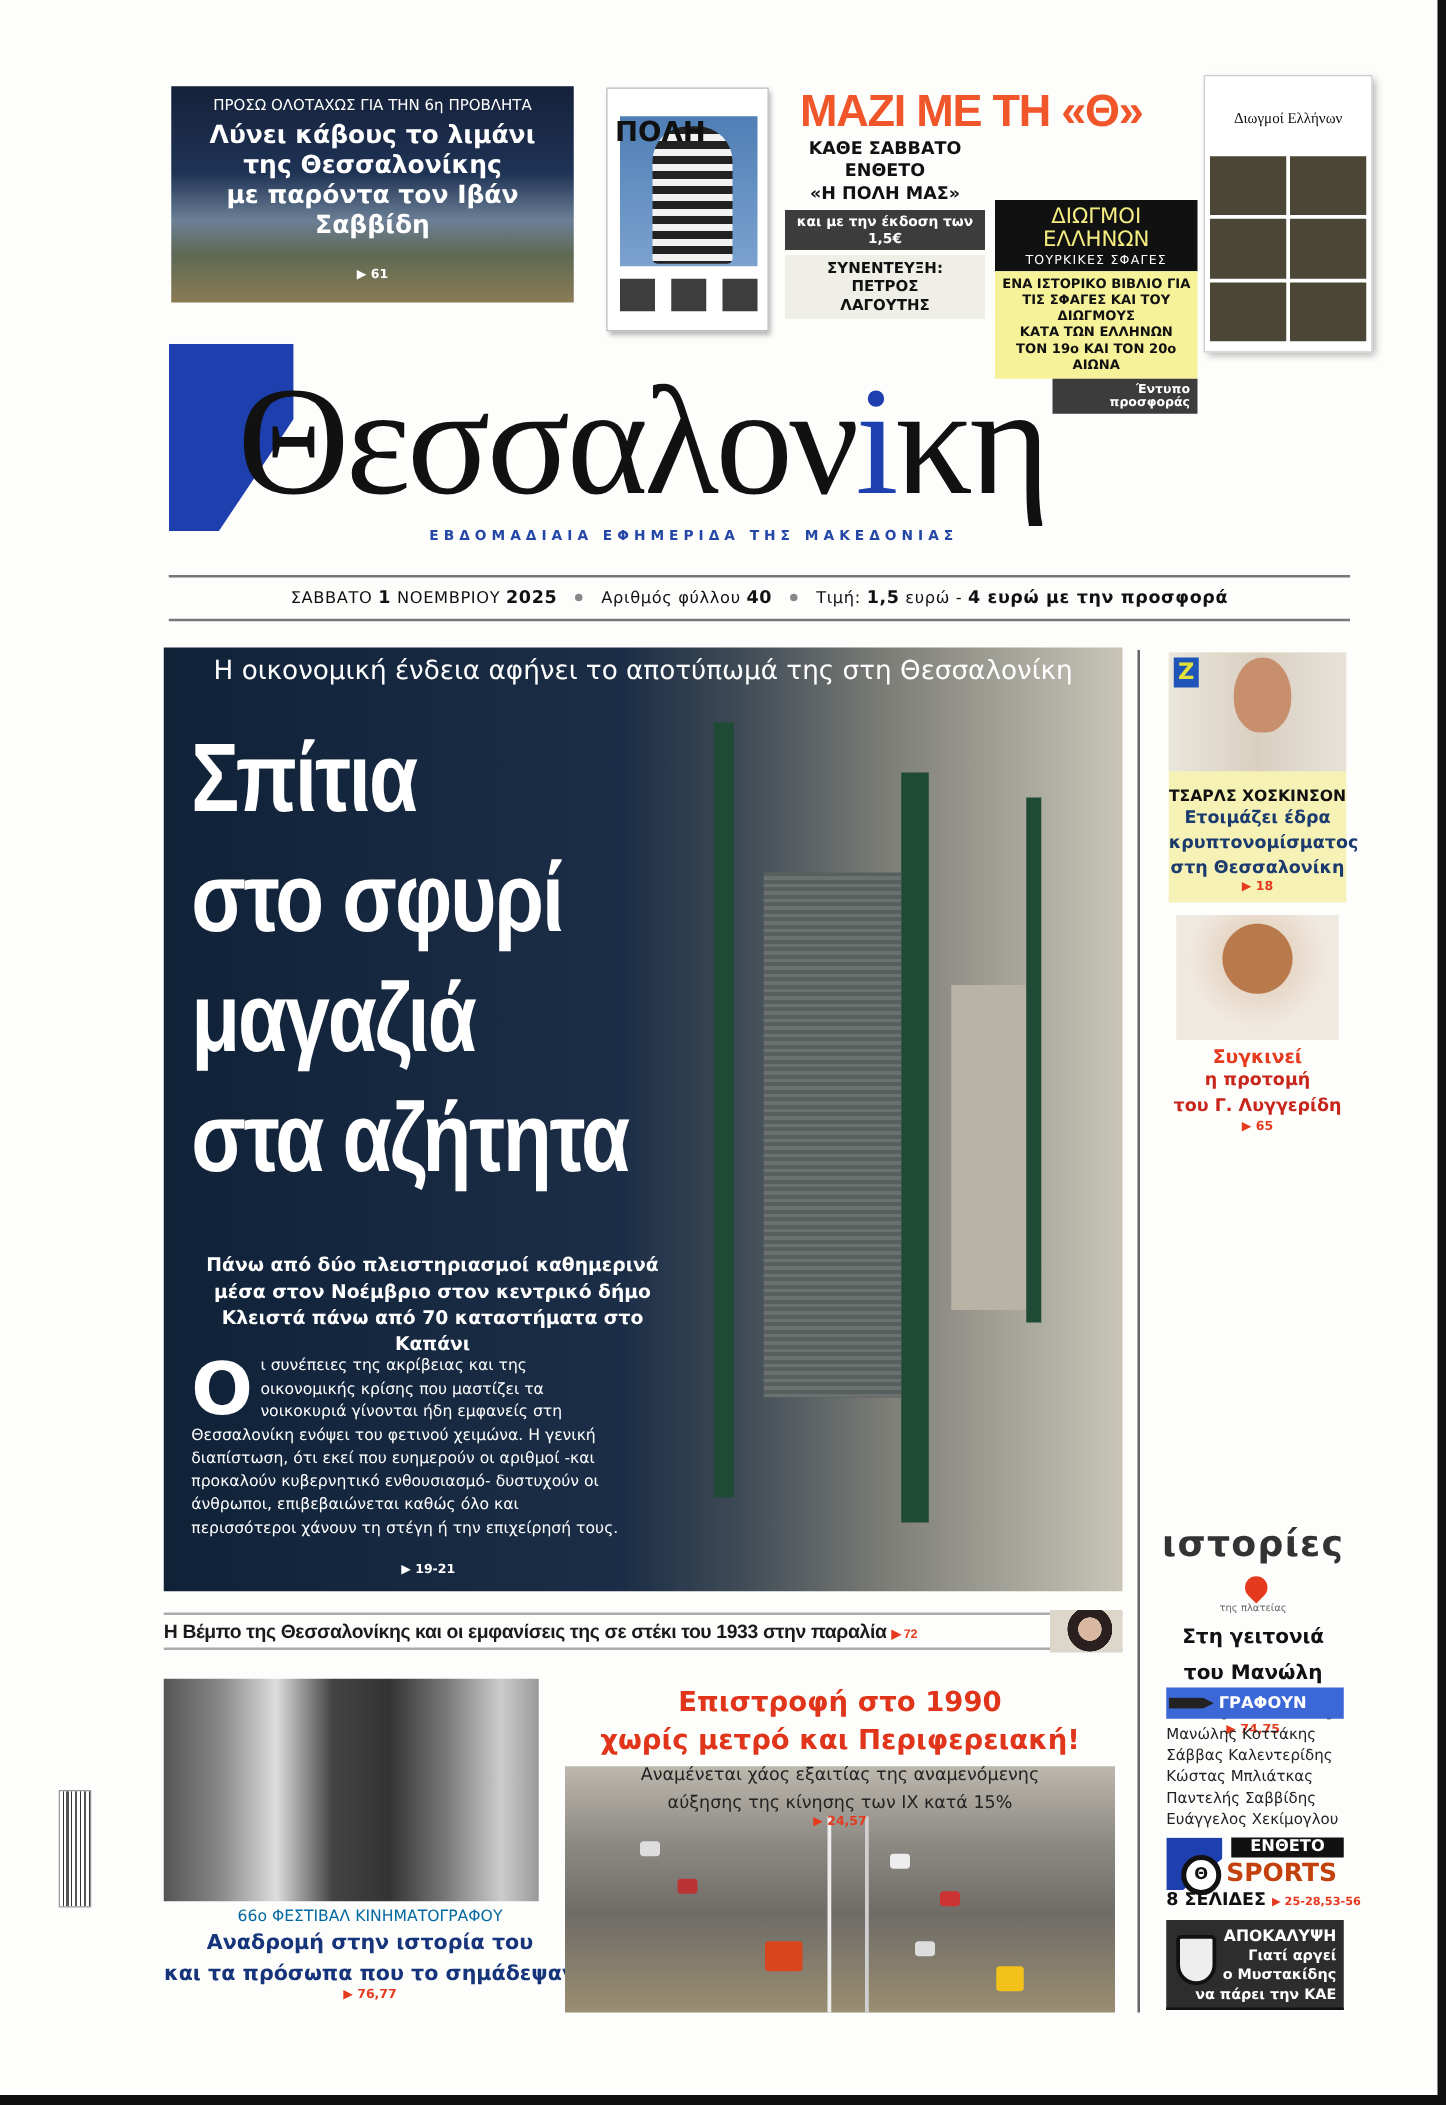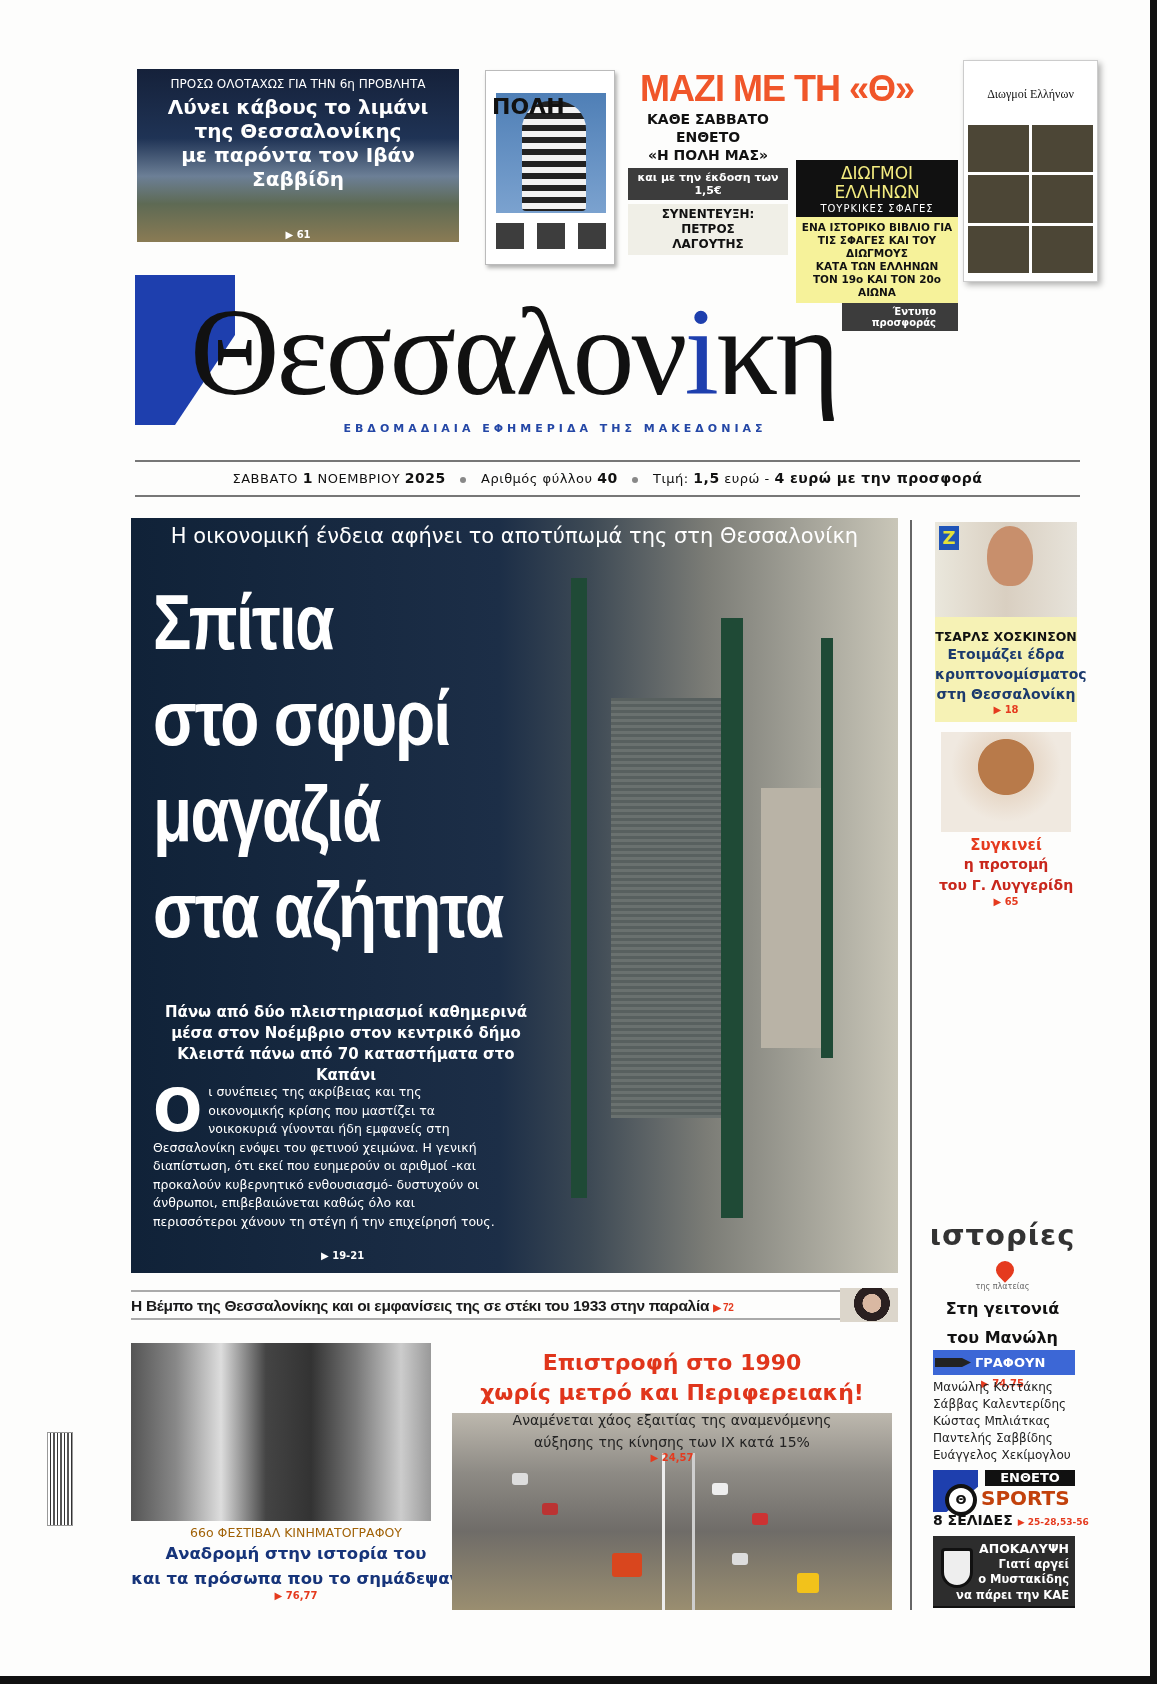--- a/index.html
+++ b/index.html
@@ -11,41 +11,41 @@
   .abs { position: absolute; }
   .center { text-align: center; }
   .cond { font-family: "Liberation Sans", sans-serif; letter-spacing: -0.3px; }
   .ref { color: #e53a1e; font-weight: bold; font-size: 10px; }
 
   
   .promo-port { left: 137px; top: 69px; width: 322px; height: 173px;
     background: linear-gradient(180deg,#15213a 0%,#1f3355 40%,#6c7f96 62%,#5e6a54 78%,#8a7b54 100%); color: #fff; }
   .promo-port .kicker { font-size: 12px; margin-top: 8px; }
   .promo-port .title { font-size: 20px; font-weight: bold; line-height: 24px; margin-top: 4px; }
-  .promo-port .ref2 { position: absolute; bottom: 2px; left: 0; right: 0; font-size: 10px; font-weight: bold; }
+  .promo-port .ref2 { position: absolute; bottom: 17px; left: 0; right: 0; font-size: 10px; font-weight: bold; }
 
   .mag { left: 485px; top: 70px; width: 130px; height: 195px; background: #fff; border: 1px solid #bbb; box-shadow: 2px 3px 4px rgba(0,0,0,.3); }
   .mag .cover { position: absolute; left: 10px; top: 22px; width: 110px; height: 120px; background: linear-gradient(180deg,#4f7fb6,#7ba2cf); }
   .mag .logo { position: absolute; left: 6px; top: 26px; font-size: 22px; font-weight: bold; color: #111; line-height: 20px; }
   .mag .person { position: absolute; left: 36px; top: 30px; width: 64px; height: 110px;
     background: repeating-linear-gradient(180deg,#222 0 6px,#f2f2f2 6px 12px); border-radius: 28px 28px 4px 4px; }
   .mag .thumbs { position: absolute; left: 10px; top: 152px; width: 110px; height: 30px; display: flex; justify-content: space-between; }
   .mag .thumbs span { width: 28px; height: 26px; background: #3d3d3d; }
 
   .mazi { left: 622px; top: 68px; width: 310px; }
   .mazi .big { font-size: 36px; font-weight: bold; color: #f0562a; letter-spacing: -1px; }
   .mazi-left { left: 628px; top: 110px; width: 160px; font-weight: bold; }
   .mazi-left .l { font-size: 14px; line-height: 18px; }
   .mazi-left .bar { background: #3c3c3c; color: #fff; font-size: 11px; padding: 3px 4px; margin: 4px 0; }
   .mazi-left .bg { background: #f0efe7; padding: 3px 0; }
   .book-box { left: 796px; top: 115px; width: 162px; }
   .book-box .dark { background: #111; color: #f4ec80; font-size: 17px; line-height: 19px; padding: 4px 0 2px; margin-top: 45px; }
   .book-box .dark .sub { color: #fff; font-size: 10px; letter-spacing: 1px; line-height: 13px; }
   .book-box .yellow { background: #f6f29a; font-size: 10.5px; font-weight: bold; line-height: 13px; padding: 4px 0; }
-  .book-box .offer { background: #3c3c3c; color: #fff; font-size: 10px; font-weight: bold; padding: 3px 22px; text-align: right; margin-left: 46px; width: 116px; }
+  .book-box .offer { background: #3c3c3c; color: #fff; font-size: 10px; font-weight: bold; padding: 3px 6px; text-align: right; margin-left: 46px; width: 116px; }
   .book { left: 963px; top: 60px; width: 135px; height: 222px; background: #fff; border: 1px solid #ccc; box-shadow: 3px 3px 6px rgba(0,0,0,.3); }
   .book .t { font-size: 12px; margin-top: 26px; font-family: "Liberation Serif", serif; }
   .book .grid { position: absolute; left: 4px; top: 64px; right: 4px; bottom: 8px; display: grid; grid-template-columns: 1fr 1fr; gap: 3px; }
   .book .grid span { background: #4c4636; }
 
   
   .mast-blue { left: 135px; top: 275px; width: 100px; height: 150px; background: #1e3fae; clip-path: polygon(0 0,100% 0,100% 40%,40% 100%,0 100%); }
   .mast-title { left: 190px; top: 298px; font-family: "Liberation Serif", "DejaVu Serif", serif; font-size: 124px; line-height: 110px; color: #111; letter-spacing: -3px; }
   .mast-title .i { color: #1e3fae; }
   .mast-sub { left: 135px; top: 422px; width: 840px; font-size: 11px; font-weight: bold; color: #2447a6; letter-spacing: 4px; }
@@ -107,21 +107,21 @@
   .paok .t .h { font-size: 12.5px; }
 
   
   .ribbon { left: 131px; top: 1290px; width: 767px; height: 30px; border-top: 2px solid #aaa; border-bottom: 2px solid #aaa; }
   .ribbon .t { position: absolute; left: 0; top: 5px; font-size: 15.5px; font-weight: bold; color: #1a1a1a; }
   .ribbon .thumb { position: absolute; right: 0; top: -4px; width: 58px; height: 34px; background: radial-gradient(circle at 55% 45%,#d9b8a2 0 25%,#2a2020 26% 48%,#dcd6cb 49%); }
 
   
   .festpic { left: 131px; top: 1343px; width: 300px; height: 178px; background: linear-gradient(90deg,#555 0%,#888 15%,#ddd 30%,#444 45%,#333 60%,#777 75%,#ccc 90%,#999 100%); filter: grayscale(1); }
   .fest { left: 131px; top: 1525px; width: 330px; text-align: center; }
-  .fest .k { font-size: 12.5px; color: #a16207; }
+  .fest .k { font-size: 12.5px; color: #0369a1; }
   .fest .t { font-size: 16.5px; font-weight: bold; color: #16347a; line-height: 22px; margin-top: 3px; }
   .barcode { left: 47px; top: 1432px; width: 26px; height: 94px; border: 1px solid #999; background: #fff;
     background-image: repeating-linear-gradient(90deg,transparent 0 2px,#333 2px 3px,transparent 3px 5px,#555 5px 7px); }
 
   
   .road { left: 452px; top: 1413px; width: 440px; height: 197px;
     background: linear-gradient(180deg,#bdb8ae 0%,#8e8b85 30%,#6f6c68 60%,#9a8e70 100%); }
   .road .lane { position: absolute; top: 40px; bottom: 0; width: 3px; background: #eee; }
   .road .car { position: absolute; width: 16px; height: 12px; border-radius: 3px; }
   .metro { left: 452px; top: 1348px; width: 440px; text-align: center; }

